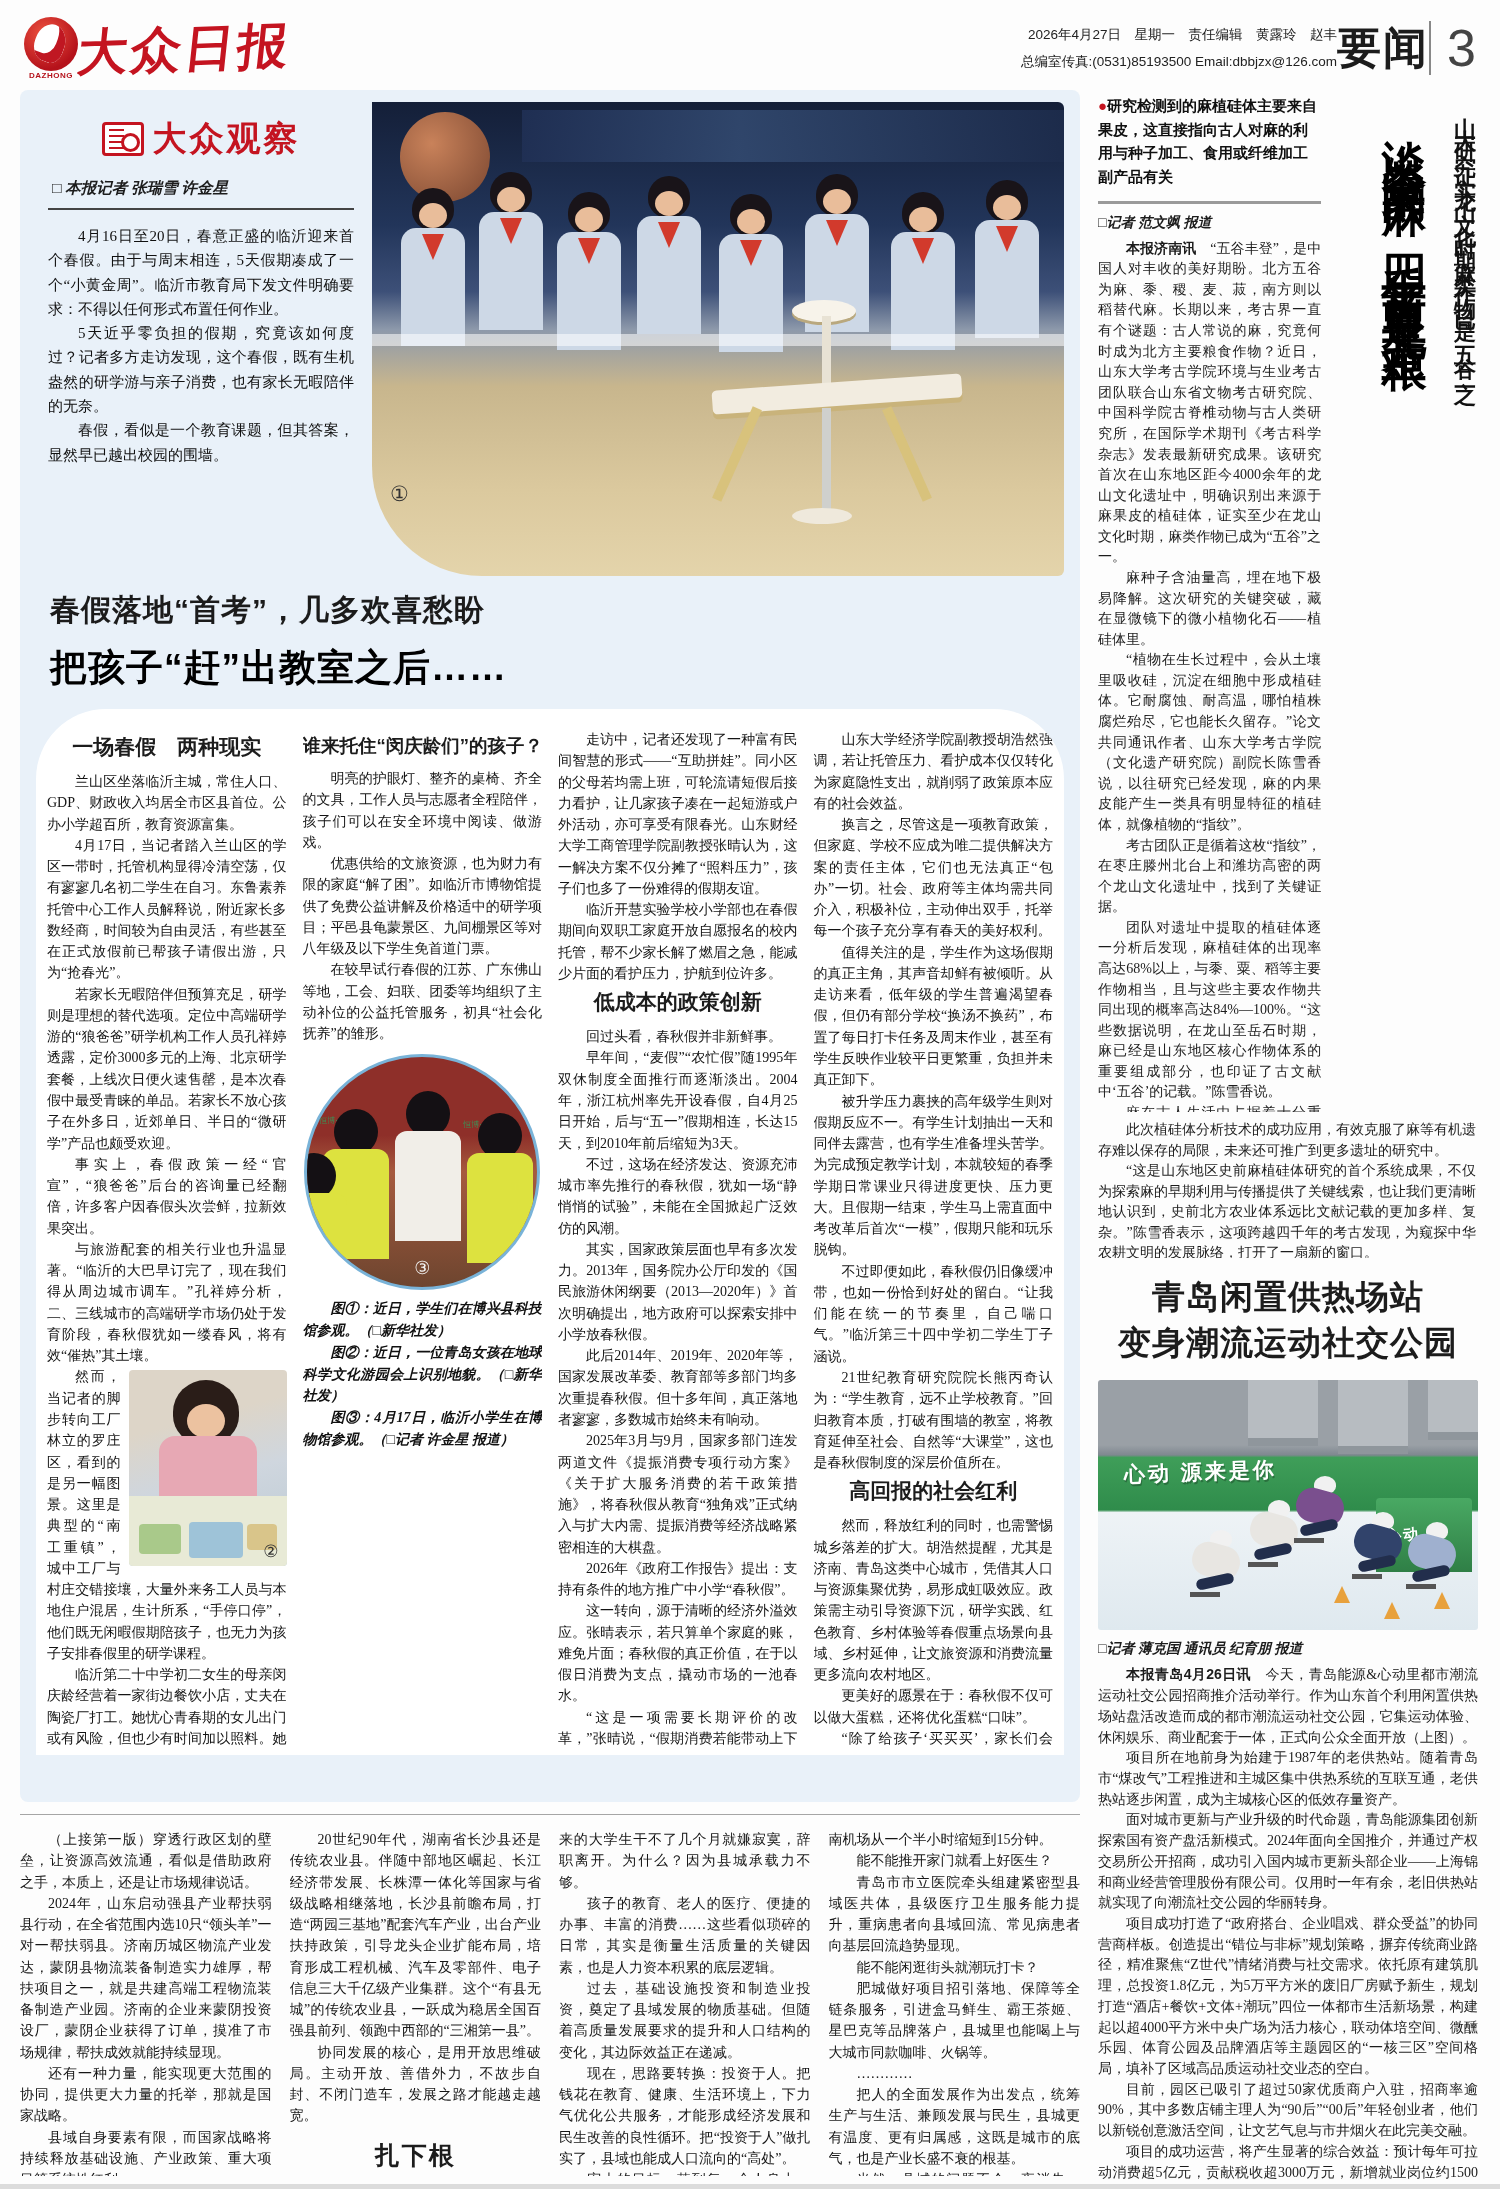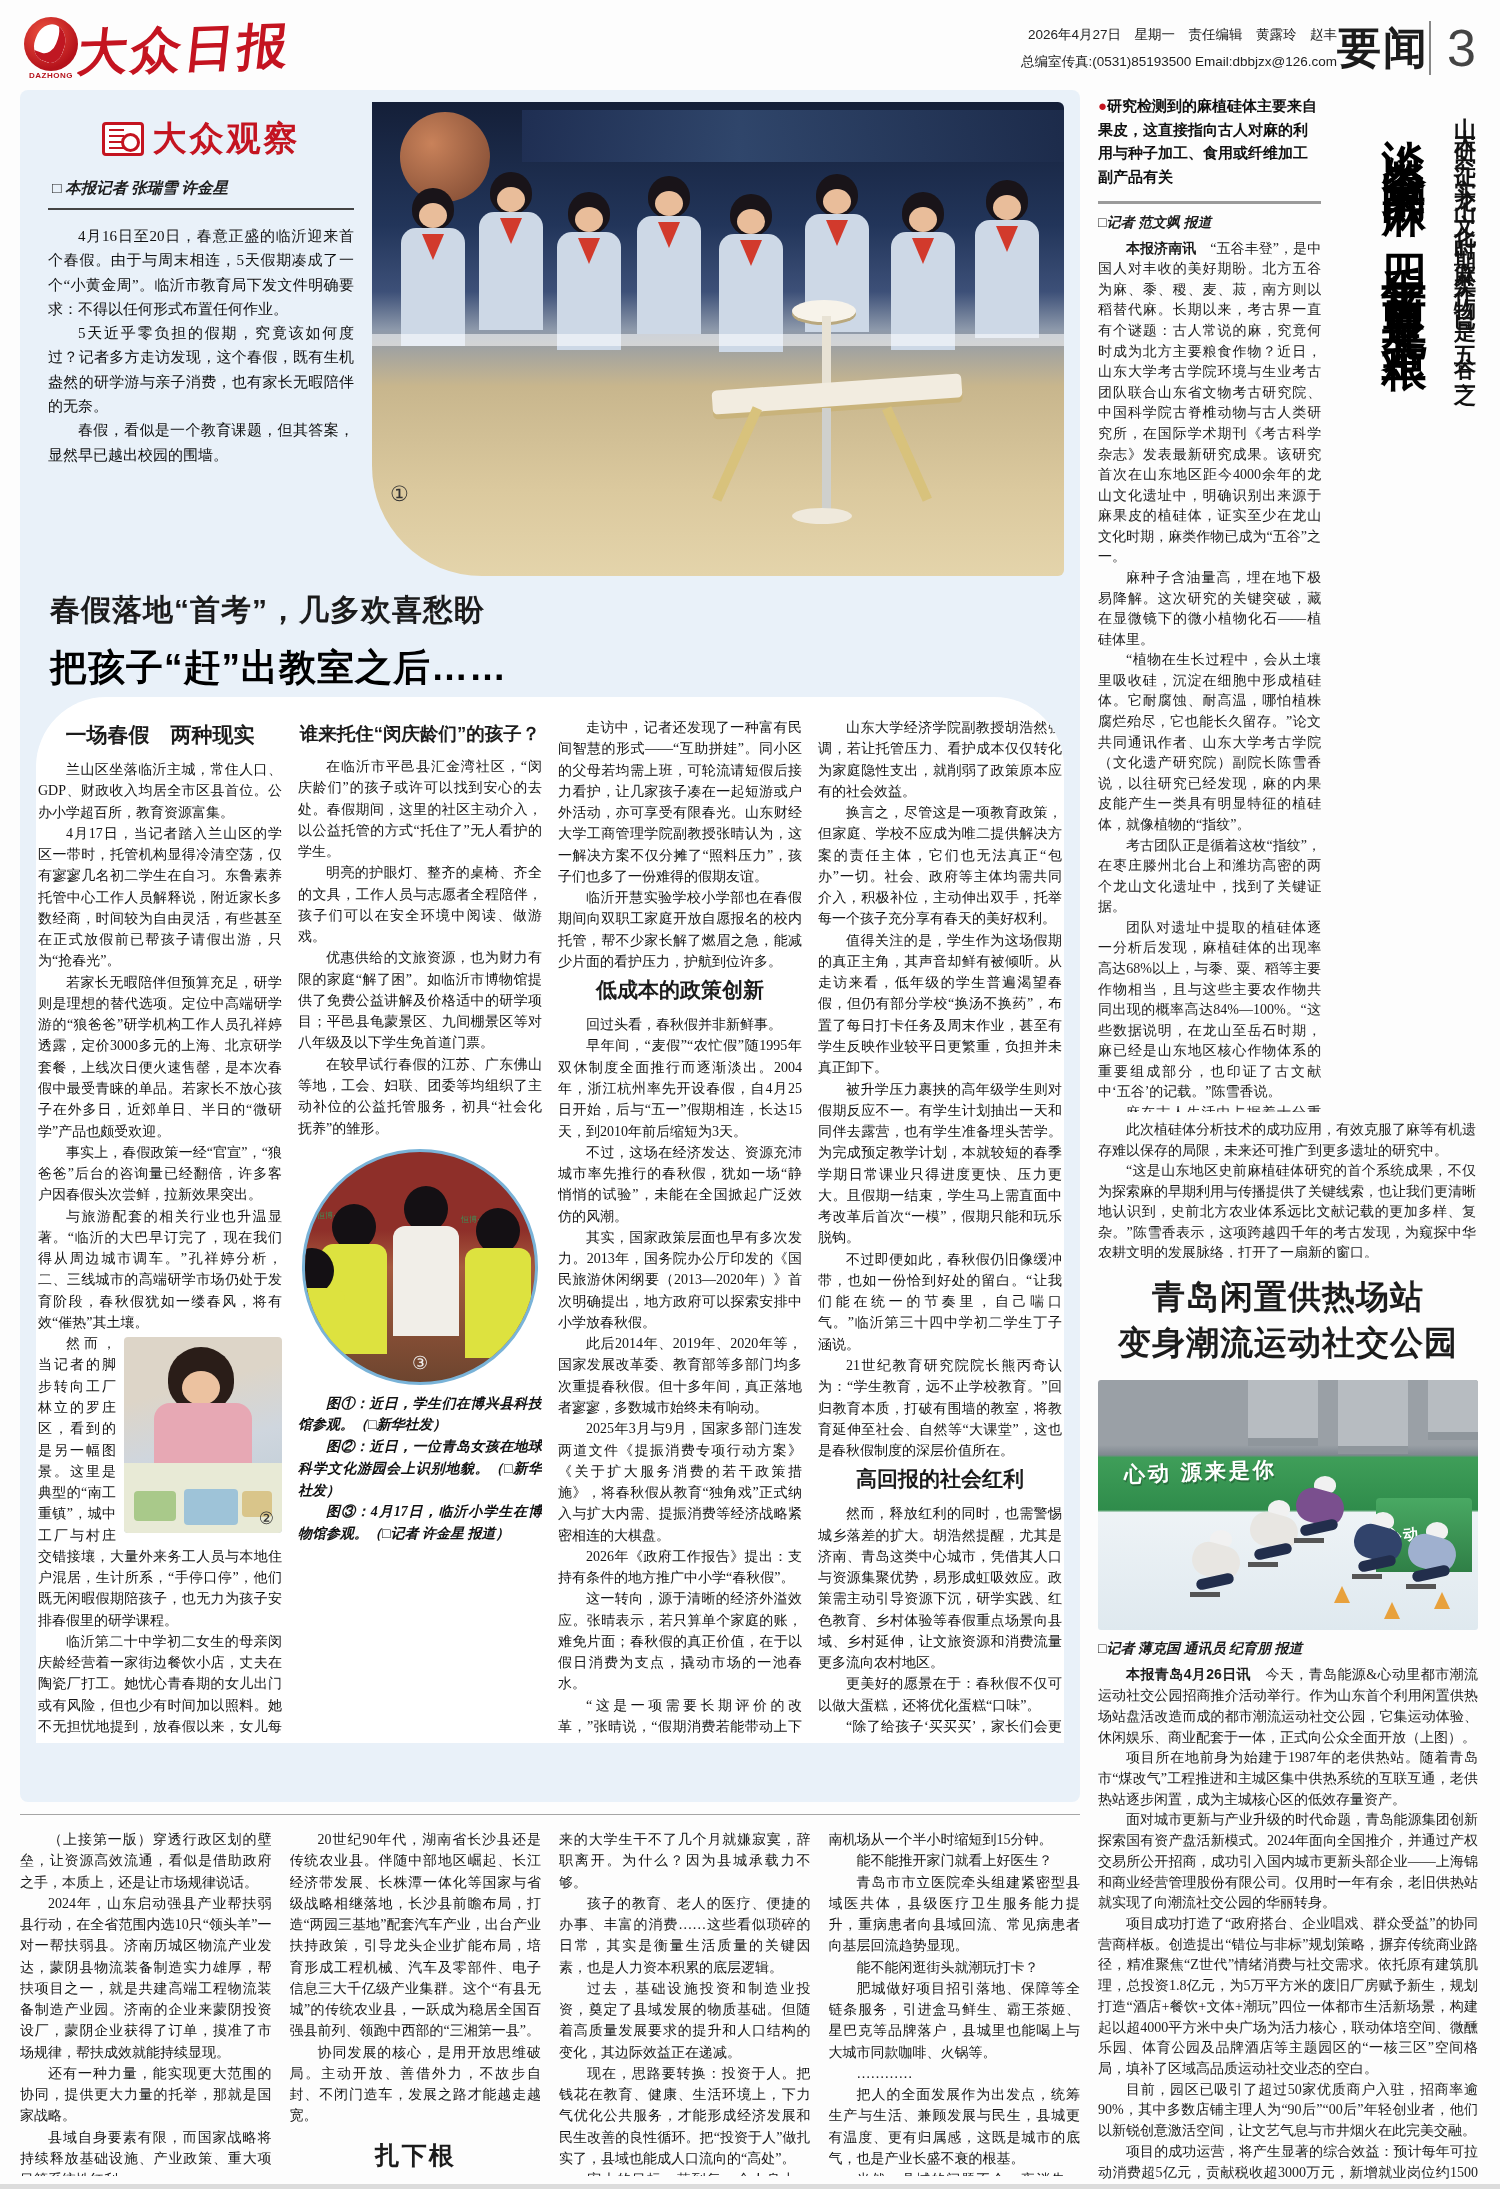--- a/index.html
+++ b/index.html
@@ -56,21 +56,21 @@
 .lander .leg2{left:230px;top:82px;width:10px;height:100px;transform:rotate(-24deg);background:#d8c27c}
 .lander .leg3{left:150px;top:86px;width:9px;height:104px;background:#cfd0cd}
 .lander .foot{left:120px;top:186px;width:60px;height:16px;border-radius:50%;background:#efe9dc}
 .pbadge{position:absolute;font-size:21px;color:#2b2b2b;font-family:"Liberation Sans",sans-serif}
 .f-photo .pbadge{left:18px;bottom:70px;color:#333}
 
 .f-head{padding:14px 8px 4px 14px}
 .kicker{font-size:30px;color:#1b1b1b;letter-spacing:1px;font-weight:600;margin-bottom:12px;font-family:"Liberation Sans",sans-serif}
 .f-title{font-size:37px;font-weight:900;color:#000;letter-spacing:1px;font-family:"Liberation Sans",sans-serif}
 
-.f-cols{display:flex;gap:16px;background:#fff;border-radius:70px 70px 0 0;margin-top:0;padding:20px 2px 10px;height:1046px;overflow:hidden}
+.f-cols{display:flex;gap:16px;background:#fff;border-radius:70px 70px 0 0;margin-top:12px;padding:20px 11px 10px;height:1046px;overflow:hidden}
 .fcol{flex:1;min-width:0;overflow:hidden}
 .sec-title{font-size:21px;font-weight:900;text-align:center;font-family:"Liberation Sans",sans-serif;margin:4px 0 10px;white-space:nowrap;letter-spacing:0}
 .sec-title.long{font-size:18.5px}
 .fcol p{font-size:14px;line-height:1.52;text-indent:2em;text-align:justify;color:#141414}
 
 .photo2{width:158px;height:196px;float:right;margin:4px 0 6px 8px;border-radius:4px;position:relative;overflow:hidden;background:linear-gradient(165deg,#ddd5c8 0 28%,#cfd6de 55%,#b9c9d3 100%)}
 .photo2 .hair2{position:absolute;left:44px;top:10px;width:66px;height:64px;border-radius:50% 50% 44% 44%;background:#2a1d18}
 .photo2 .face2{position:absolute;left:58px;top:34px;width:38px;height:34px;border-radius:50%;background:#ecc2a0}
 .photo2 .top2{position:absolute;left:30px;top:66px;width:98px;height:64px;border-radius:16px 16px 0 0;background:#e7a8b4}
 .photo2 .map2{position:absolute;left:0;bottom:0;width:100%;height:70px;background:#e8ead6}
@@ -266,21 +266,20 @@
                 </div>
               <span class="pbadge">②</span>
             </div>
             <p>然而，当记者的脚步转向工厂林立的罗庄区，看到的是另一幅图景。这里是典型的“南工重镇”，城中工厂与村庄交错接壤，大量外来务工人员与本地住户混居，生计所系，“手停口停”，他们既无闲暇假期陪孩子，也无力为孩子安排春假里的研学课程。</p>
             <p>临沂第二十中学初二女生的母亲闵庆龄经营着一家街边餐饮小店，丈夫在陶瓷厂打工。她忧心青春期的女儿出门或有风险，但也少有时间加以照料。她不无担忧地提到，放春假以来，女儿每天睡到日上三竿，而后便躲在房间里使用电子产品。</p>
 
           </div>
 
           <div class="fcol">
             <h2 class="sec-title long">谁来托住“闵庆龄们”的孩子？</h2>
-            <p>在临沂市平邑县汇金湾社区，“闵庆龄们”的孩子或许可以找到安心的去处。春假期间，这里的社区主动介入，以公益托管的方式“托住了”无人看护的学生。</p>
             <p>明亮的护眼灯、整齐的桌椅、齐全的文具，工作人员与志愿者全程陪伴，孩子们可以在安全环境中阅读、做游戏。</p>
             <p>优惠供给的文旅资源，也为财力有限的家庭“解了困”。如临沂市博物馆提供了免费公益讲解及价格适中的研学项目；平邑县龟蒙景区、九间棚景区等对八年级及以下学生免首道门票。</p>
             <p>在较早试行春假的江苏、广东佛山等地，工会、妇联、团委等均组织了主动补位的公益托管服务，初具“社会化抚养”的雏形。</p>
             <div class="circle-photo">
               <div class="kid" style="left:12px;top:52px"><i class="khair"></i><i class="kvest"></i><span class="vtxt">恒博·趣研学</span></div>
               <div class="kid white" style="left:84px;top:34px">
                   <i class="khair"></i>
                   <i class="kvest"></i>
                 </div>
               <div class="kid" style="left:156px;top:56px"><i class="khair"></i><i class="kvest"></i><span class="vtxt">恒博·趣研学</span></div>

